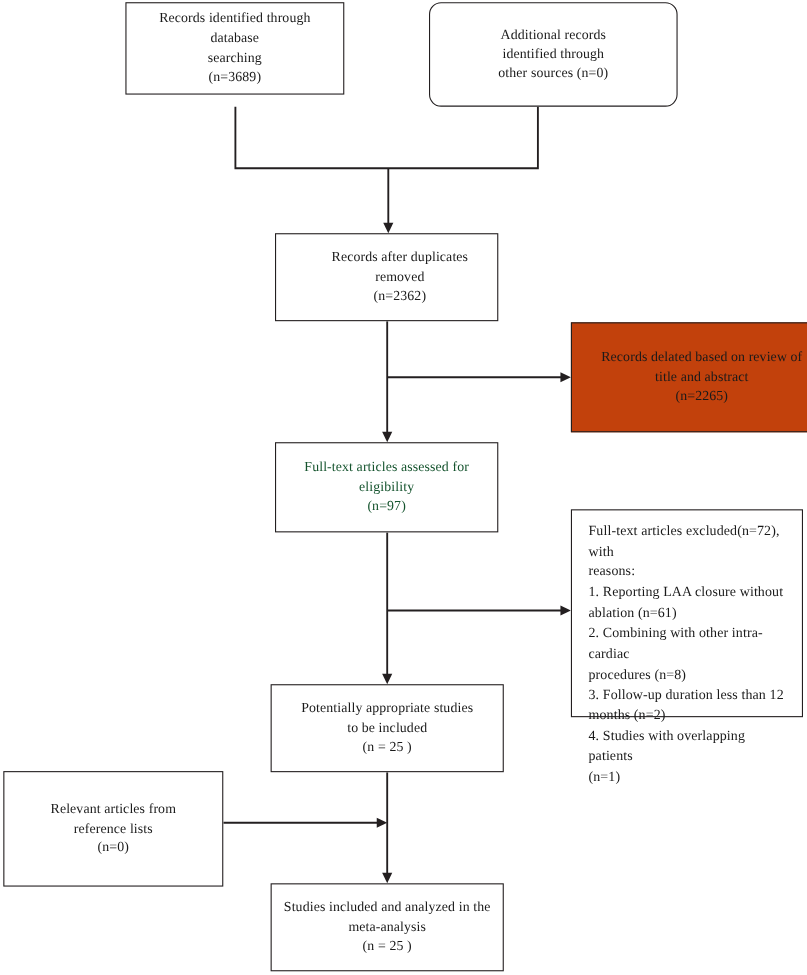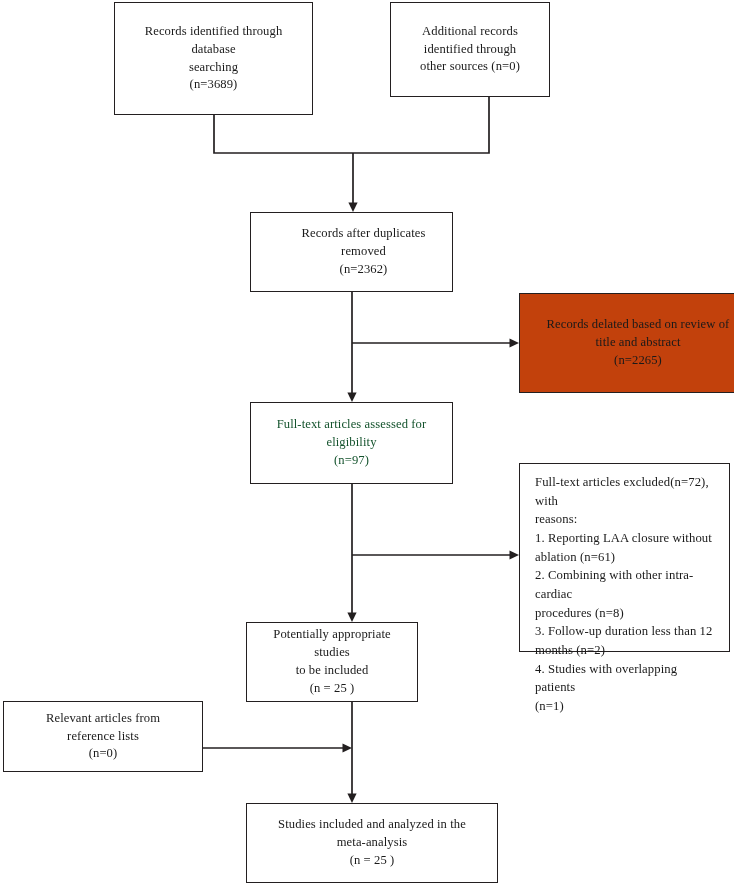--- a/index.html
+++ b/index.html
@@ -81,26 +81,26 @@
         <polygon points="347.4,392.5 356.6,392.5 352,402" fill="#231f20"></polygon>
         <polygon points="509.5,338.4 509.5,347.6 519,343" fill="#231f20"></polygon>
         <polygon points="347.4,612.5 356.6,612.5 352,622" fill="#231f20"></polygon>
         <polygon points="509.5,550.4 509.5,559.6 519,555" fill="#231f20"></polygon>
         <polygon points="342.5,743.4 342.5,752.6 352,748" fill="#231f20"></polygon>
         <polygon points="347.4,793.5 356.6,793.5 352,803" fill="#231f20"></polygon>
       </g>
   </svg>
 
   <div id="box-layer">
-      <div class="flow-box" style="left: 114px; top: 2px; width: 199px; height: 113px; border-color: rgb(35, 31, 32); background: rgb(255, 255, 255);">
+      <div class="flow-box" style="left: 114px; top: 2px; width: 199px; height: 84px; border-color: rgb(35, 31, 32); background: rgb(255, 255, 255);">
         <span class="box-text" style="color: rgb(26, 26, 26);">Records identified through database
 searching
 (n=3689)</span>
       </div>
-      <div class="flow-box" style="left: 390px; top: 2px; width: 160px; height: 95px; border-color: rgb(35, 31, 32); background: rgb(255, 255, 255);">
+      <div class="flow-box" style="left: 390px; top: 2px; width: 226px; height: 95px; border-color: rgb(35, 31, 32); background: rgb(255, 255, 255); border-radius: 11px;">
         <span class="box-text" style="color: rgb(26, 26, 26);">Additional records
 identified through
 other sources (n=0)</span>
       </div>
       <div class="flow-box" style="left: 250px; top: 212px; width: 203px; height: 80px; border-color: rgb(35, 31, 32); background: rgb(255, 255, 255);">
         <span class="box-text" style="color: rgb(26, 26, 26); margin-left: 24px;">Records after duplicates removed
 (n=2362)</span>
       </div>
       <div class="flow-box" style="left: 519px; top: 293px; width: 238px; height: 100px; border-color: rgb(35, 31, 32); background: #c2410c;">
         <span class="box-text" style="color: rgb(26, 26, 26);">Records delated based on review of
@@ -117,30 +117,30 @@
 reasons:
 1. Reporting LAA closure without
 ablation (n=61)
 2. Combining with other intra-cardiac
 procedures (n=8)
 3. Follow-up duration less than 12
 months (n=2)
 4. Studies with overlapping patients
 (n=1)</span>
       </div>
-      <div class="flow-box" style="left: 246px; top: 622px; width: 172px; height: 80px; border-color: rgb(35, 31, 32); background: rgb(255, 255, 255);">
+      <div class="flow-box" style="left: 246px; top: 622px; width: 212px; height: 80px; border-color: rgb(35, 31, 32); background: rgb(255, 255, 255);">
         <span class="box-text" style="color: rgb(26, 26, 26);">Potentially appropriate studies
 to be included
 (n = 25 )</span>
       </div>
-      <div class="flow-box" style="left: 3px; top: 701px; width: 200px; height: 71px; border-color: rgb(35, 31, 32); background: rgb(255, 255, 255);">
+      <div class="flow-box" style="left: 3px; top: 701px; width: 200px; height: 105px; border-color: rgb(35, 31, 32); background: rgb(255, 255, 255);">
         <span class="box-text" style="color: rgb(26, 26, 26);">Relevant articles from
 reference lists
 (n=0)</span>
       </div>
-      <div class="flow-box" style="left: 246px; top: 803px; width: 252px; height: 80px; border-color: rgb(35, 31, 32); background: rgb(255, 255, 255);">
+      <div class="flow-box" style="left: 246px; top: 803px; width: 212px; height: 80px; border-color: rgb(35, 31, 32); background: rgb(255, 255, 255);">
         <span class="box-text" style="color: rgb(26, 26, 26);">Studies included and analyzed in the
 meta-analysis
 (n = 25 )</span>
       </div>
     </div>
 
 </div>
 
 </body></html>

